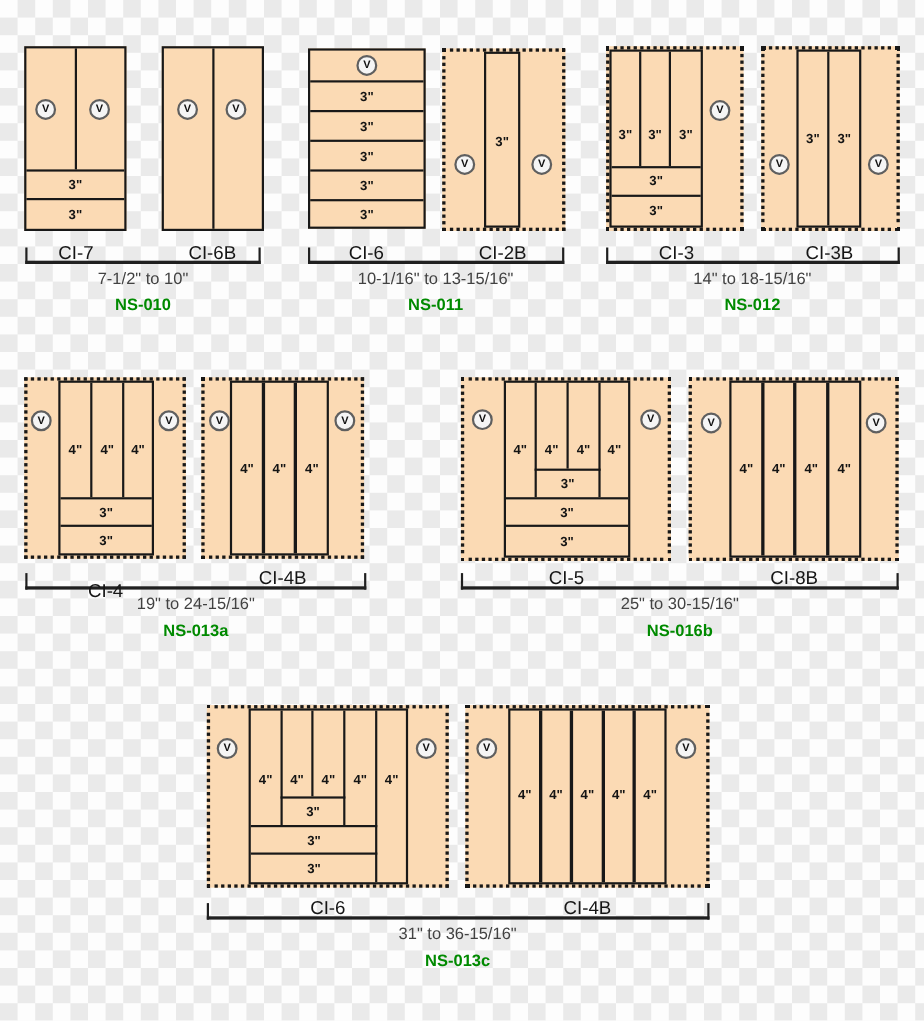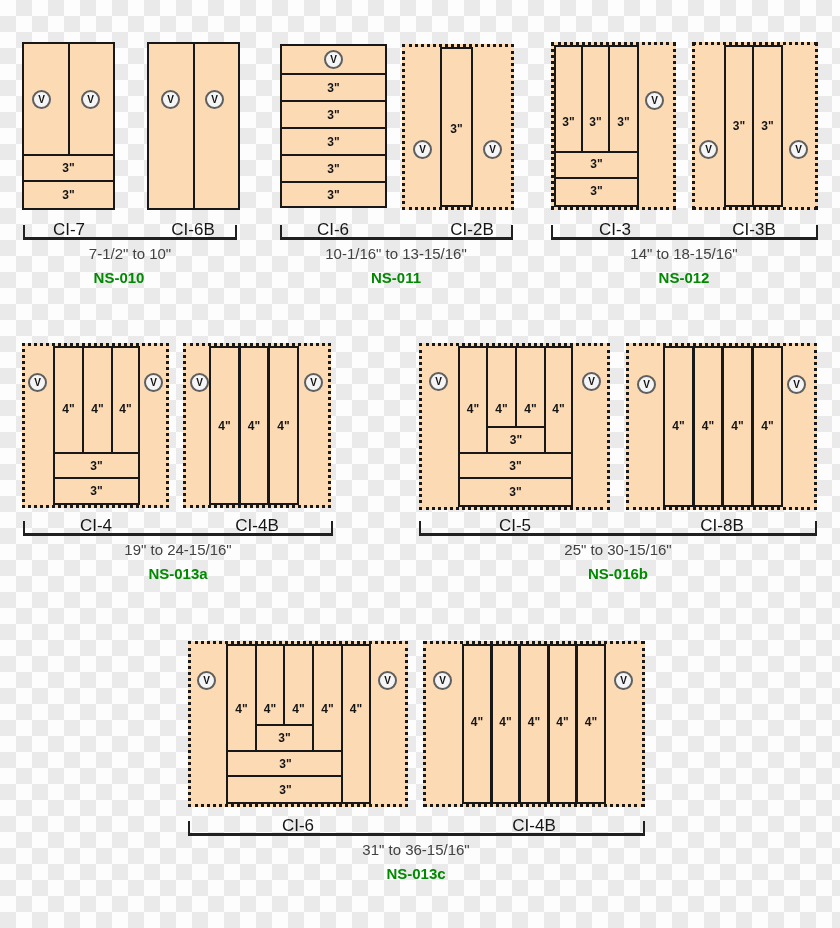--- a/index.html
+++ b/index.html
@@ -41,21 +41,21 @@
   <div class="box" style="left:147px;top:42px;width:93px;height:168px">
     <div class="blk" style="left:44px;top:0px;width:2px;height:164px"></div>
     <div class="vc" style="left:12px;top:46px">V</div>
     <div class="vc" style="left:56px;top:46px">V</div>
   </div>
 
   <div class="brk" style="left:23px;top:225px;width:214px;height:15px"></div>
   <div class="lbl" style="left:69px;top:220px">CI-7</div>
   <div class="lbl" style="left:193px;top:220px">CI-6B</div>
   <div class="size" style="left:130px;top:245px">7-1/2" to 10"</div>
-  <div class="code" style="left:119px;top:269px">NS-010</div>
+  <div class="code" style="left:130px;top:269px">NS-010</div>
 
   <div class="box" style="left:280px;top:44px;width:107px;height:164px">
     <div class="blk" style="left:0px;top:27px;width:103px;height:2px"></div>
     <div class="blk" style="left:0px;top:54px;width:103px;height:2px"></div>
     <div class="blk" style="left:0px;top:81px;width:103px;height:2px"></div>
     <div class="blk" style="left:0px;top:108px;width:103px;height:2px"></div>
     <div class="blk" style="left:0px;top:135px;width:103px;height:2px"></div>
     <div class="vc" style="left:42px;top:4px">V</div>
     <span class="dim" style="left:0px;top:29px;width:103px;height:25px">3"</span>
     <span class="dim" style="left:0px;top:56px;width:103px;height:25px">3"</span>
@@ -67,21 +67,21 @@
   <div class="dbox" style="left:402px;top:44px;width:112px;height:166px">
     <div class="cellb" style="left:35px;top:0px;width:33px;height:160px">
       <span class="dim" style="left:0px;top:70px;width:29px;height:20px">3"</span>
     </div>
     <div class="vc" style="left:8px;top:93px">V</div>
     <div class="vc" style="left:78px;top:93px">V</div>
   </div>
 
   <div class="brk" style="left:280px;top:225px;width:233px;height:15px"></div>
   <div class="lbl" style="left:333px;top:220px">CI-6</div>
-  <div class="lbl" style="left:472px;top:220px">CI-2B</div>
+  <div class="lbl" style="left:457px;top:220px">CI-2B</div>
   <div class="size" style="left:396px;top:245px">10-1/16" to 13-15/16"</div>
   <div class="code" style="left:396px;top:269px">NS-011</div>
 
   <div class="dbox" style="left:551px;top:42px;width:125px;height:168px">
     <div class="cellb" style="left:0px;top:0px;width:85px;height:162px">
       <div class="blk" style="left:25px;top:0px;width:2px;height:104px"></div>
       <div class="blk" style="left:52px;top:0px;width:2px;height:104px"></div>
       <div class="blk" style="left:0px;top:104px;width:81px;height:2px"></div>
       <div class="blk" style="left:0px;top:130px;width:81px;height:2px"></div>
       <span class="dim" style="left:0px;top:64px;width:25px;height:22px">3"</span>
@@ -131,21 +131,21 @@
       <div class="blk" style="left:56px;top:0px;width:3px;height:155px"></div>
       <span class="dim" style="left:0px;top:68px;width:27px;height:20px">4"</span>
       <span class="dim" style="left:30px;top:68px;width:26px;height:20px">4"</span>
       <span class="dim" style="left:59px;top:68px;width:27px;height:20px">4"</span>
     </div>
     <div class="vc" style="left:4px;top:27px">V</div>
     <div class="vc" style="left:118px;top:27px">V</div>
   </div>
 
   <div class="brk" style="left:23px;top:521px;width:310px;height:15px"></div>
-  <div class="lbl" style="left:96px;top:516px">CI-4</div>
+  <div class="lbl" style="left:96px;top:528px">CI-4</div>
   <div class="lbl" style="left:257px;top:516px">CI-4B</div>
   <div class="size" style="left:178px;top:541px">19" to 24-15/16"</div>
   <div class="code" style="left:178px;top:565px">NS-013a</div>
 
   <div class="dbox" style="left:419px;top:343px;width:191px;height:167px">
     <div class="cellb" style="left:36px;top:0px;width:115px;height:161px">
       <div class="blk" style="left:26px;top:0px;width:2px;height:104px"></div>
       <div class="blk" style="left:55px;top:0px;width:2px;height:78px"></div>
       <div class="blk" style="left:84px;top:0px;width:2px;height:104px"></div>
       <div class="blk" style="left:26px;top:78px;width:60px;height:2px"></div>

